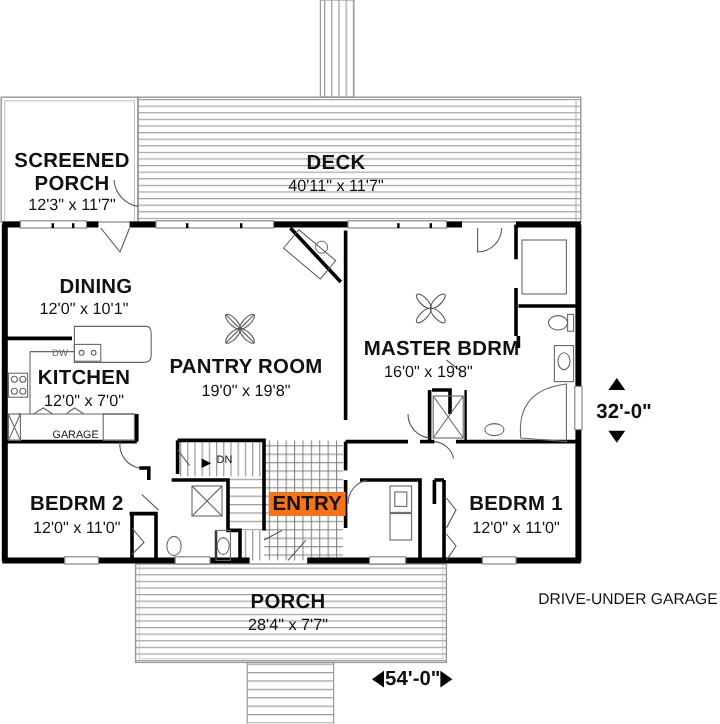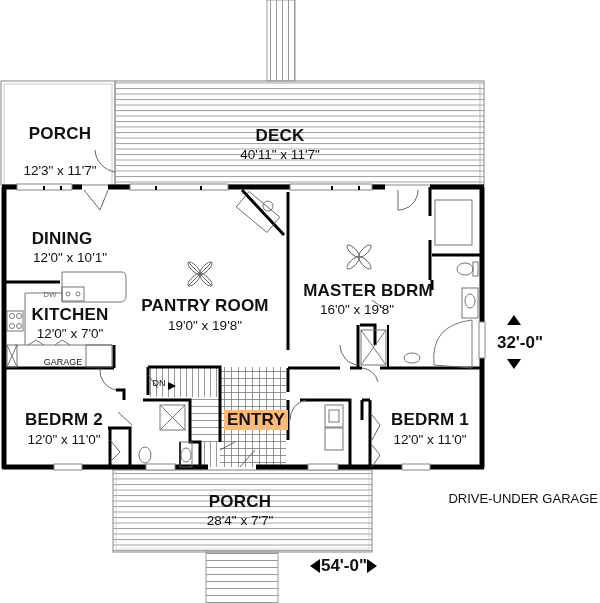--- a/index.html
+++ b/index.html
@@ -203,48 +203,49 @@
 
   <path d="M168 382 L176 386 L168 390 Z" fill="#000"></path>
 
   <path d="M507 325 L514 315 L521 325 Z" fill="#000"></path>
   <path d="M507 359 L514 369 L521 359 Z" fill="#000"></path>
   <path d="M320 573 L310 566 L320 559 Z" fill="#000"></path>
   <path d="M367 559 L377 566 L367 573 Z" fill="#000"></path>
 </svg>
 
 <div class="lbl room-name" style="left:10px; top:124px; width:100px; line-height:19px;">
+  <div>SCREENED</div>
   <div>PORCH</div>
 </div>
 <div class="lbl room-dim" style="left:10px; top:163px; width:100px;">12'3" x 11'7"</div>
 
 <div class="lbl room-name" style="left:200px; top:126px; width:160px;">DECK</div>
 <div class="lbl room-dim" style="left:200px; top:147px; width:160px;">40'11" x 11'7"</div>
 
-<div class="lbl room-name" style="left:12px; top:229px; width:100px;">DINING</div>
+<div class="lbl room-name" style="left:30px; top:229px; width:100px;">DINING</div>
 <div class="lbl room-dim" style="left:20px; top:250px; width:100px;">12'0" x 10'1"</div>
 
 <div class="lbl room-name" style="left:20px; top:305px; width:100px;">KITCHEN</div>
 <div class="lbl room-dim" style="left:20px; top:326px; width:100px;">12'0" x 7'0"</div>
 
 <div class="lbl small" style="left:38px; top:357px; width:50px; font-size:9px;">GARAGE</div>
 <div class="lbl small" style="left:40px; top:290px; width:20px; color:#666;">DW</div>
 
 <div class="lbl room-name" style="left:130px; top:296px; width:150px;">PANTRY ROOM</div>
 <div class="lbl room-dim" style="left:130px; top:318px; width:150px;">19'0" x 19'8"</div>
 
 <div class="lbl room-name" style="left:292px; top:281px; width:152px;">MASTER BDRM</div>
 <div class="lbl room-dim" style="left:292px; top:302px; width:130px;">16'0" x 19'8"</div>
 
 <div class="lbl room-name" style="left:14px; top:410px; width:100px;">BEDRM 2</div>
 <div class="lbl room-dim" style="left:14px; top:432px; width:100px;">12'0" x 11'0"</div>
 
-<div class="lbl room-name" style="left:224px; top:410px; width:64px; background:#fdba74;">ENTRY</div>
-
-<div class="lbl small" style="left:151px; top:378px; width:16px; font-size:9px;">DN</div>
+<div class="lbl room-name" style="left:224px; top:410px; width:64px; background:#f97316;">ENTRY</div>
+
+<div class="lbl small" style="left:151px; top:378px; width:16px; font-size:9px;padding-left:28px;">DN</div>
 
 <div class="lbl room-name" style="left:380px; top:410px; width:100px;">BEDRM 1</div>
 <div class="lbl room-dim" style="left:380px; top:432px; width:100px;">12'0" x 11'0"</div>
 
 <div class="lbl room-name" style="left:180px; top:492px; width:120px;">PORCH</div>
 <div class="lbl room-dim" style="left:180px; top:513px; width:120px;">28'4" x 7'7"</div>
 
 <div class="lbl dimtxt" style="left:490px; top:333px; width:60px;">32'-0"</div>
 <div class="lbl dimtxt" style="left:318px; top:556px; width:52px; background:transparent;">54'-0"</div>
 

